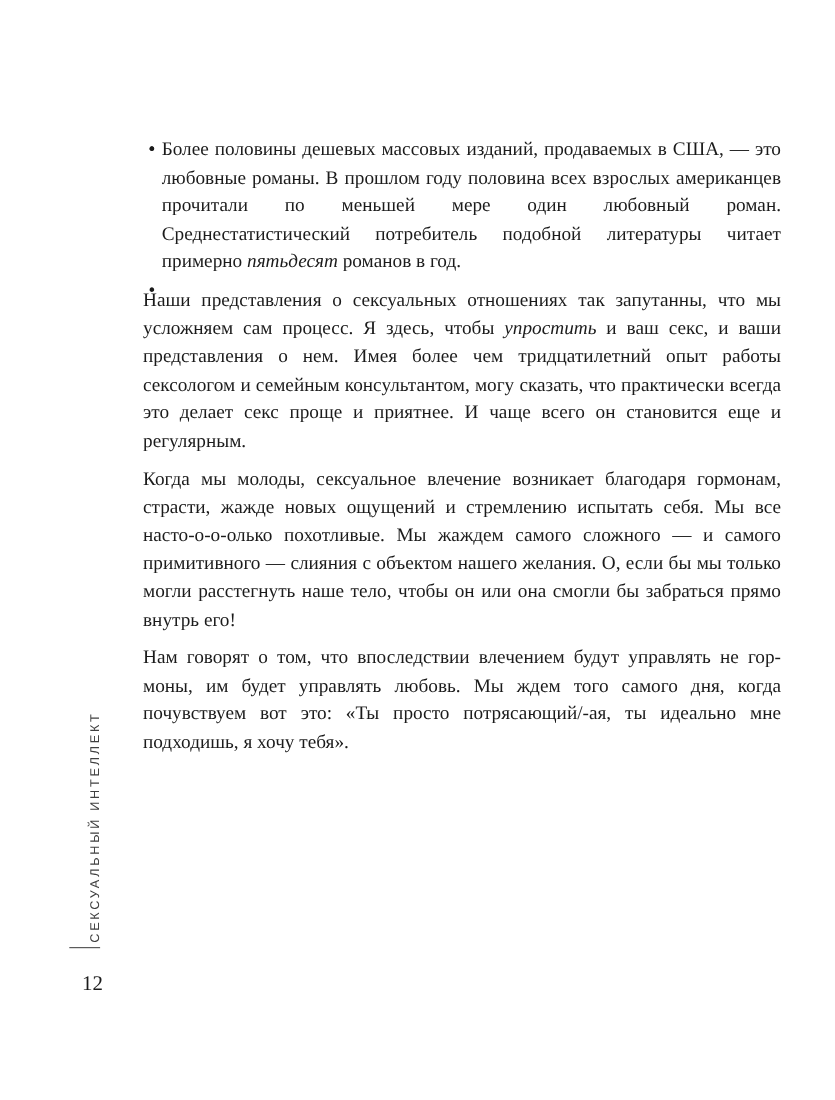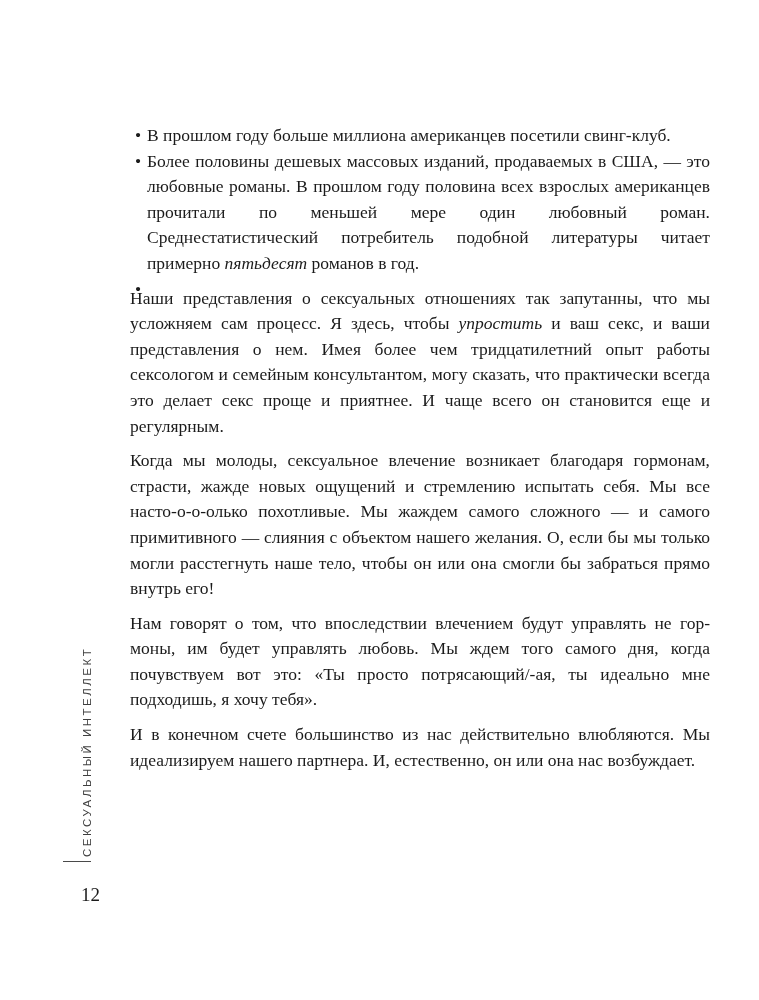--- a/index.html
+++ b/index.html
@@ -71,43 +71,42 @@
     left: 63px;
     top: 861px;
     width: 28px;
     border-top: 1.5px solid var(--divider-color);
   }
   .page-number {
     position: absolute;
     left: 68px;
     top: 884px;
     width: 32px;
-    text-align: right;
+    text-align: center;
     font-size: 19px;
     color: var(--text-color);
   }
 </style>
 </head>
 <body>
 
 <div class="page">
 
   <div class="running-title">СЕКСУАЛЬНЫЙ ИНТЕЛЛЕКТ</div>
 
   <div class="sidebar-rule"></div>
 
   <div class="page-number">12</div>
 
   <div class="text-column">
     <div class="bullet-list">
-        <div class="bullet-item"><span class="bullet-marker">•</span><span><span>В прошлом году больше миллиона американцев посетили свинг-клуб.</span></span></div>
+        <div class="bullet-item"><span class="bullet-marker">•</span></div>
         <div class="bullet-item"><span class="bullet-marker">•</span><span><span>Более половины дешевых массовых изданий, продаваемых в США, — это любовные романы. В прошлом году половина всех взрослых американцев прочитали по меньшей мере один любовный роман. Среднестатистический потребитель подобной литературы читает примерно </span><span class="italic">пятьдесят</span><span> романов в год.</span></span></div>
         <div class="bullet-item"><span class="bullet-marker">•</span></div>
       </div>
     <div class="paragraphs">
         <p class="para"><span>Наши представления о сексуальных отношениях так запутанны, что мы усложняем сам процесс. Я здесь, чтобы </span><span class="italic">упростить</span><span> и ваш секс, и ваши представления о нем. Имея более чем тридцатилетний опыт работы сексологом и семейным консультантом, могу сказать, что практически всегда это делает секс проще и приятнее. И чаще всего он становится еще и регулярным.</span></p>
         <p class="para"><span>Когда мы молоды, сексуальное влечение возникает благодаря гормо­нам, страсти, жажде новых ощущений и стремлению испытать себя. Мы все насто-о-о-олько похотливые. Мы жаждем самого сложного — и са­мого примитивного — слияния с объектом нашего желания. О, если бы мы только могли расстегнуть наше тело, чтобы он или она смогли бы забраться прямо внутрь его!</span></p>
         <p class="para"><span>Нам говорят о том, что впоследствии влечением будут управлять не гор­моны, им будет управлять любовь. Мы ждем того самого дня, когда почувствуем вот это: «Ты просто потрясающий/-ая, ты идеально мне подходишь, я хочу тебя».</span></p>
-        <p class="para"><span>И в конечном счете большинство из нас действительно влюбляются. Мы идеализируем нашего партнера. И, естественно, он или она нас воз­буждает.</span></p>
       </div>
   </div>
 
 </div>
 
 </body></html>

